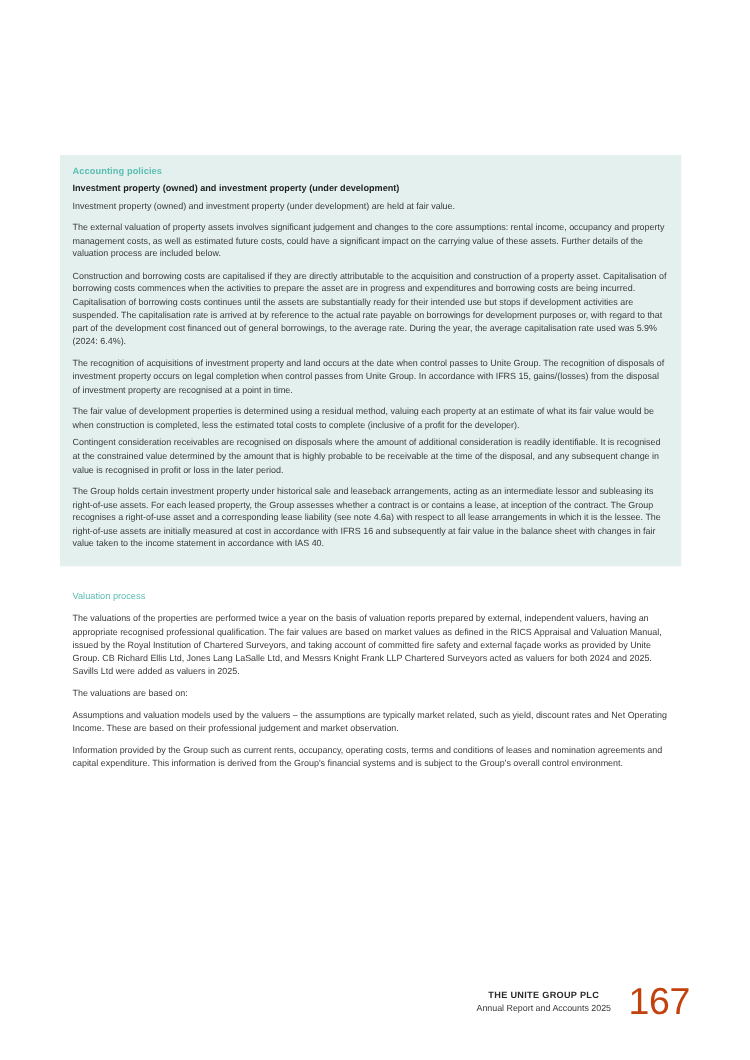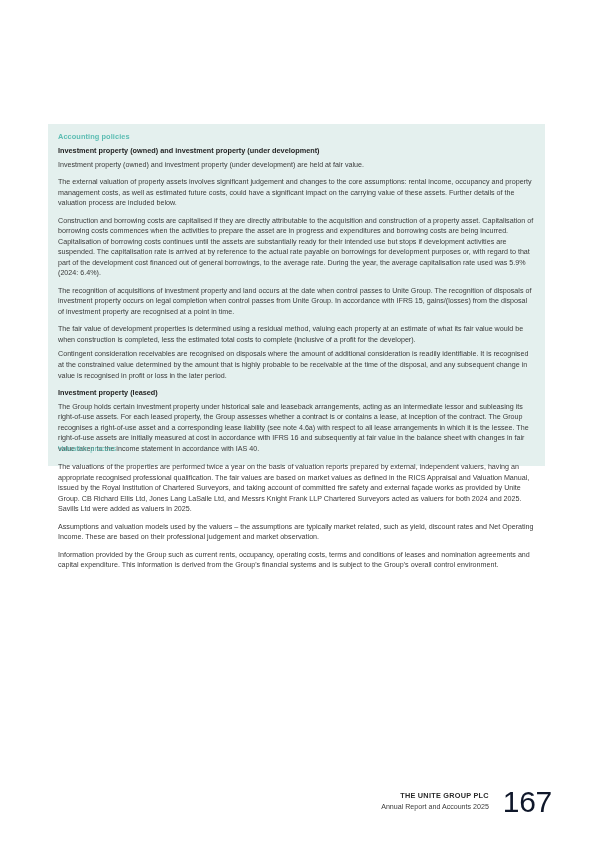--- a/index.html
+++ b/index.html
@@ -60,21 +60,21 @@
   }
   .policy-panel p.body:last-child,
   .valuation p.body:last-child { margin-bottom: 0; }
 
   .tight { margin-bottom: 4px !important; }
 
   
   .valuation {
     position: absolute;
     left: 58px;
-    top: 444px;
+    top: 472px;
     width: 478px;
   }
 
   .section-kicker {
     color: #5cbdb3;
     font-size: 7.4px;
     font-weight: normal;
     margin: 0 0 9px 0;
     line-height: 1.25;
   }
@@ -82,71 +82,71 @@
   
   .footer {
     position: absolute;
     right: 48px;
     bottom: 32px;
     display: flex;
     align-items: flex-end;
     gap: 14px;
   }
   .footer-text {
-    text-align: right;
+    text-align: center;
     line-height: 1.45;
     padding-bottom: 4px;
     margin-top: 40px;
   }
   .footer-company {
     font-size: 7.3px;
     font-weight: bold;
     letter-spacing: 0.035em;
     color: #2b2b2b;
     display: block;
   }
   .footer-report {
     font-size: 7.1px;
     color: #3a3a3a;
     display: block;
   }
   .page-number {
     font-size: 30px;
     font-weight: normal;
     letter-spacing: -0.01em;
-    color: #0f172a;
+    color: #c2410c;
     line-height: 0.95;
   }
 </style>
 </head>
 <body>
 
 <div class="page">
 
   <section class="policy-panel">
     <div class="panel-kicker">Accounting policies</div>
 
     <h3 class="sub-head">Investment property (owned) and investment property (under development)</h3>
 
     <p class="body">Investment property (owned) and investment property (under development) are held at fair value.</p>
     <p class="body">The external valuation of property assets involves significant judgement and changes to the core assumptions: rental income, occupancy and property management costs, as well as estimated future costs, could have a significant impact on the carrying value of these assets. Further details of the valuation process are included below.</p>
     <p class="body">Construction and borrowing costs are capitalised if they are directly attributable to the acquisition and construction of a property asset. Capitalisation of borrowing costs commences when the activities to prepare the asset are in progress and expenditures and borrowing costs are being incurred. Capitalisation of borrowing costs continues until the assets are substantially ready for their intended use but stops if development activities are suspended. The capitalisation rate is arrived at by reference to the actual rate payable on borrowings for development purposes or, with regard to that part of the development cost financed out of general borrowings, to the average rate. During the year, the average capitalisation rate used was 5.9% (2024: 6.4%).</p>
     <p class="body">The recognition of acquisitions of investment property and land occurs at the date when control passes to Unite Group. The recognition of disposals of investment property occurs on legal completion when control passes from Unite Group. In accordance with IFRS 15, gains/(losses) from the disposal of investment property are recognised at a point in time.</p>
     <p class="body tight">The fair value of development properties is determined using a residual method, valuing each property at an estimate of what its fair value would be when construction is completed, less the estimated total costs to complete (inclusive of a profit for the developer).</p>
     <p class="body">Contingent consideration receivables are recognised on disposals where the amount of additional consideration is readily identifiable. It is recognised at the constrained value determined by the amount that is highly probable to be receivable at the time of the disposal, and any subsequent change in value is recognised in profit or loss in the later period.</p>
 
-    <h3 class="sub-head">Investment property (leased)</h3>
 
     <p class="body">The Group holds certain investment property under historical sale and leaseback arrangements, acting as an intermediate lessor and subleasing its right-of-use assets. For each leased property, the Group assesses whether a contract is or contains a lease, at inception of the contract. The Group recognises a right-of-use asset and a corresponding lease liability (see note 4.6a) with respect to all lease arrangements in which it is the lessee. The right-of-use assets are initially measured at cost in accordance with IFRS 16 and subsequently at fair value in the balance sheet with changes in fair value taken to the income statement in accordance with IAS 40.</p>
   </section>
 
   <section class="valuation">
     <div class="section-kicker">Valuation process</div>
 
     <p class="body">The valuations of the properties are performed twice a year on the basis of valuation reports prepared by external, independent valuers, having an appropriate recognised professional qualification. The fair values are based on market values as defined in the RICS Appraisal and Valuation Manual, issued by the Royal Institution of Chartered Surveyors, and taking account of committed fire safety and external façade works as provided by Unite Group. CB Richard Ellis Ltd, Jones Lang LaSalle Ltd, and Messrs Knight Frank LLP Chartered Surveyors acted as valuers for both 2024 and 2025. Savills Ltd were added as valuers in 2025.</p>
+    <p class="body">The valuations are based on:</p>
     <p class="body">Assumptions and valuation models used by the valuers – the assumptions are typically market related, such as yield, discount rates and Net Operating Income. These are based on their professional judgement and market observation.</p>
     <p class="body">Information provided by the Group such as current rents, occupancy, operating costs, terms and conditions of leases and nomination agreements and capital expenditure. This information is derived from the Group's financial systems and is subject to the Group's overall control environment.</p>
   </section>
 
   <footer class="footer">
     <div class="footer-text">
       <span class="footer-company">THE UNITE GROUP PLC</span>
       <span class="footer-report">Annual Report and Accounts 2025</span>
     </div>
     <div class="page-number">167</div>

